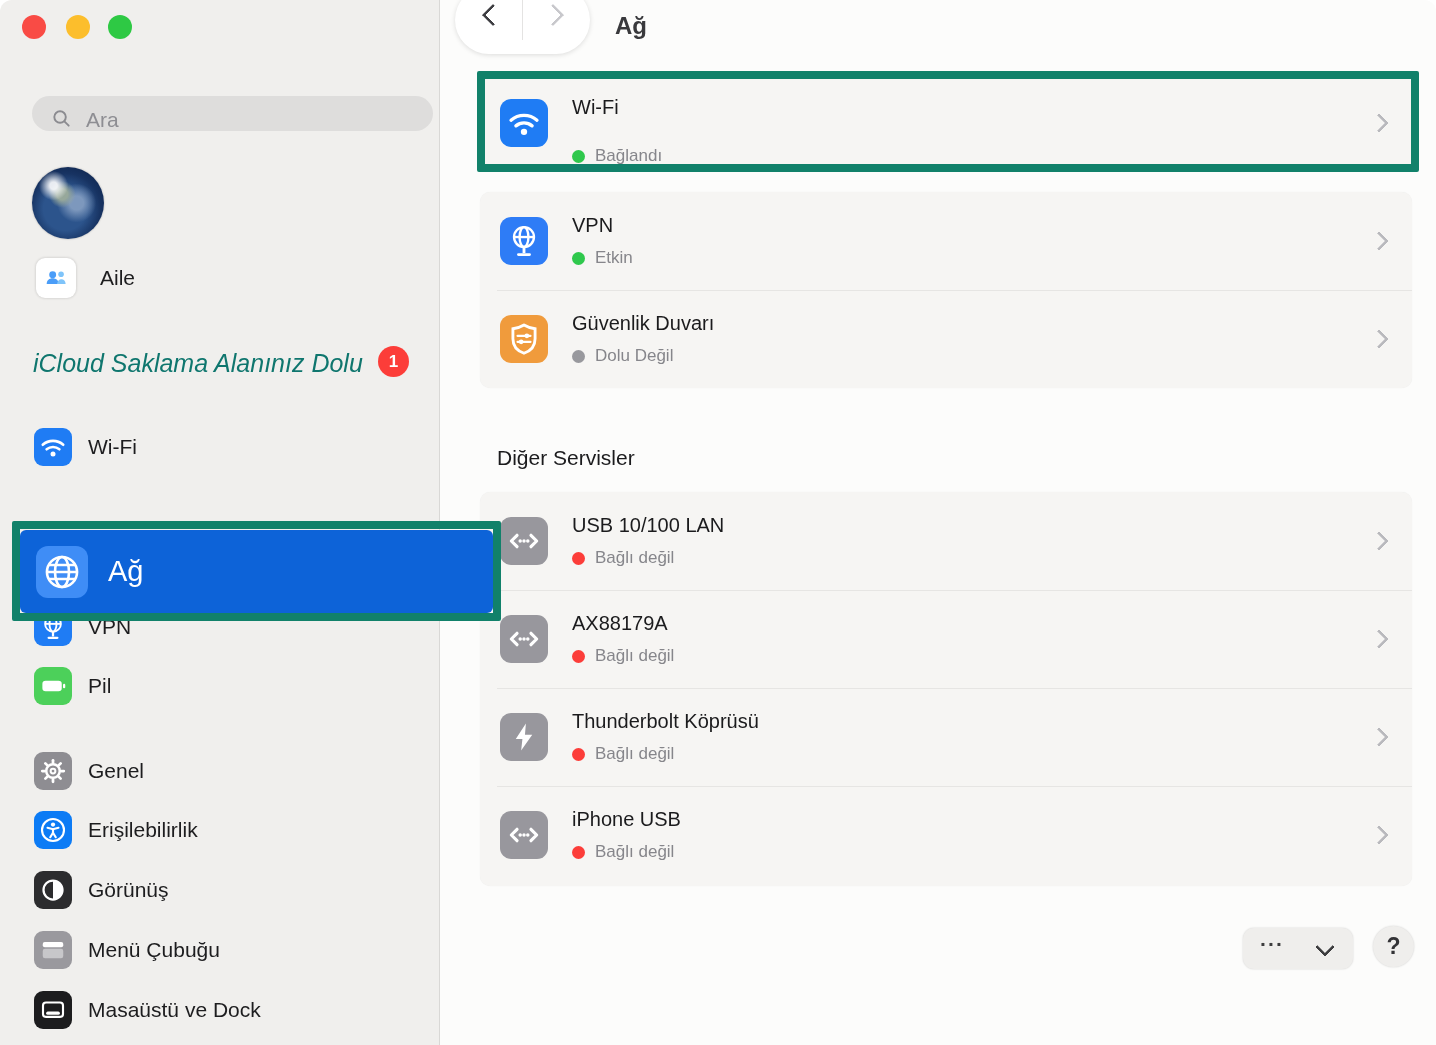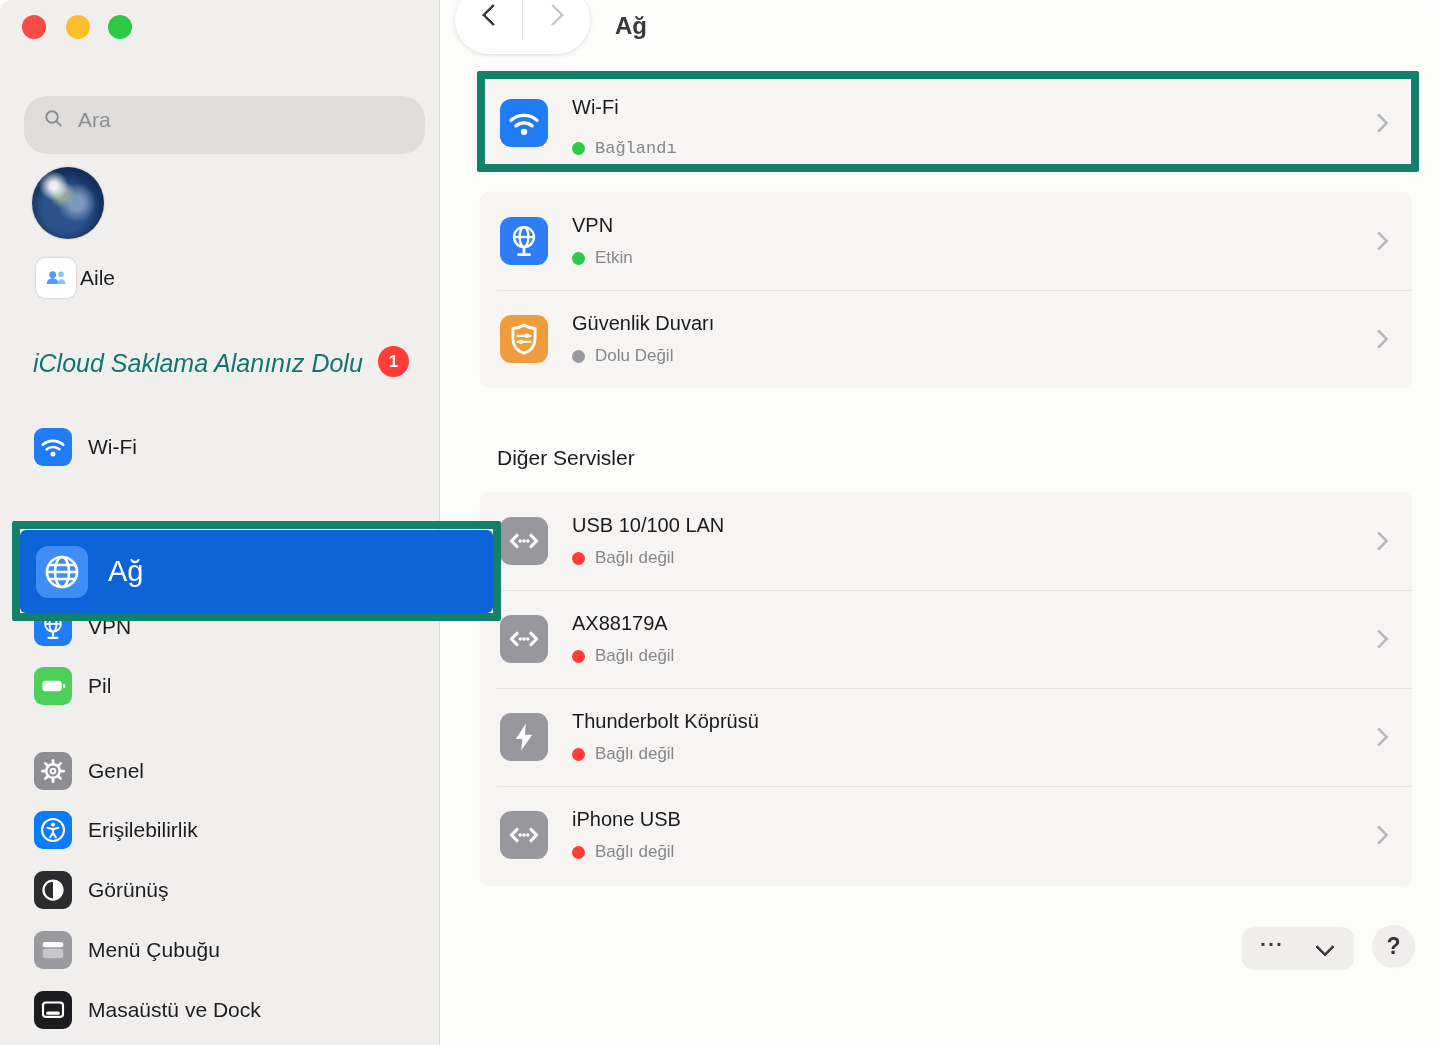--- a/index.html
+++ b/index.html
@@ -13,37 +13,37 @@
     border-radius:12px 12px 0 0;background:#fcfcfb;}
 
   
   .sidebar{position:absolute;left:0;top:0;width:440px;height:1045px;
     background:#f0efed;border-right:1px solid #d9d8d6;box-sizing:border-box;}
   .tl{position:absolute;top:15px;width:24px;height:24px;border-radius:50%;}
   .tl.red{left:22px;background:#f94b45;}
   .tl.yellow{left:66px;background:#fcbe2c;}
   .tl.green{left:108px;background:#2ec944;}
 
-  .search{position:absolute;left:24px;top:96px;width:401px;height:58px;
+  .search{position:absolute;left:32px;top:96px;width:401px;height:35px;
     background:#dedddc;border-radius:23px;}
   .search svg{position:absolute;left:18px;top:11px;width:23px;height:23px;}
   .search input{position:absolute;left:52px;top:0;width:330px;height:45px;
     border:none;outline:none;background:transparent;font-size:21px;
     font-family:"Liberation Sans", sans-serif;color:#1d1d1f;}
   .search input::placeholder{color:#8e8e93;}
 
   .avatar{position:absolute;left:32px;top:167px;width:72px;height:72px;border-radius:50%;
     background:
       radial-gradient(circle at 30% 26%, rgba(255,255,255,.9) 0 5%, rgba(255,255,255,0) 20%),
       radial-gradient(circle at 42% 38%, #97a89b 0 9%, rgba(0,0,0,0) 22%),
       radial-gradient(circle at 62% 50%, #7d98bd 0 12%, rgba(0,0,0,0) 34%),
       radial-gradient(circle at 46% 58%, #2c548c 0 38%, #173362 62%, #091c40 100%);
     box-shadow:0 0 2px rgba(0,0,0,.3);}
 
-  .family{position:absolute;left:36px;top:258px;display:flex;align-items:center;gap:4px;}
+  .family{position:absolute;left:36px;top:258px;display:flex;align-items:center;gap:24px;}
   .family .fic{width:40px;height:40px;border-radius:9px;background:#ffffff;
     box-shadow:0 0 3px rgba(0,0,0,.2);display:flex;align-items:center;justify-content:center;}
   .family .fic svg{width:32px;height:32px;}
   .family-label{font-size:21px;color:#1d1d1f;}
 
   .icloud{position:absolute;left:33px;top:349px;width:390px;}
   .icloud-label{font-size:25px;color:#0f766e;font-style:italic;}
   .icloud-badge{position:absolute;right:14px;top:-3px;width:31px;height:31px;border-radius:50%;
     background:#fc3d39;color:#fff;font-size:17px;font-weight:bold;
     display:flex;align-items:center;justify-content:center;}
@@ -80,21 +80,21 @@
   .row{position:relative;height:98px;}
   .card1 .row{height:94px;}
   .row + .row::before{content:"";position:absolute;left:17px;right:0;top:0;height:1px;background:#e6e5e3;}
   .ric{position:absolute;left:20px;top:25px;width:48px;height:48px;border-radius:11px;
     display:flex;align-items:center;justify-content:center;}
   .card1 .ric{top:23px;}
   .ric svg{width:38px;height:38px;}
   .rtitle{position:absolute;left:92px;top:22px;font-size:20px;color:#1b1b1d;}
   .card1 .rtitle{top:20px;}
   .rstatus{position:absolute;left:92px;top:56px;display:flex;align-items:center;gap:10px;}
-  .card1 .rstatus{top:63px;font-family:Liberation Mono, monospace;}
+  .card1 .rstatus{top:70px;}
   .dot{width:13px;height:13px;border-radius:50%;flex:0 0 auto;}
   .rstatus-text{font-size:17px;color:#86868b;}
   .chev-r{position:absolute;right:26px;top:50%;width:11px;height:11px;margin-top:-7px;
     border-top:3px solid #b9b9bd;border-right:3px solid #b9b9bd;border-radius:1px;transform:rotate(45deg);}
 
   .section-title{position:absolute;left:57px;top:446px;font-size:21px;font-weight:normal;color:#1b1b1d;}
 
   .footer-pill{position:absolute;left:803px;top:928px;width:110px;height:41px;background:#efeeec;
     border-radius:11px;box-shadow:0 0 2px rgba(0,0,0,.18);}
   .more-label{position:absolute;left:17px;top:4px;font-size:21px;font-weight:bold;

